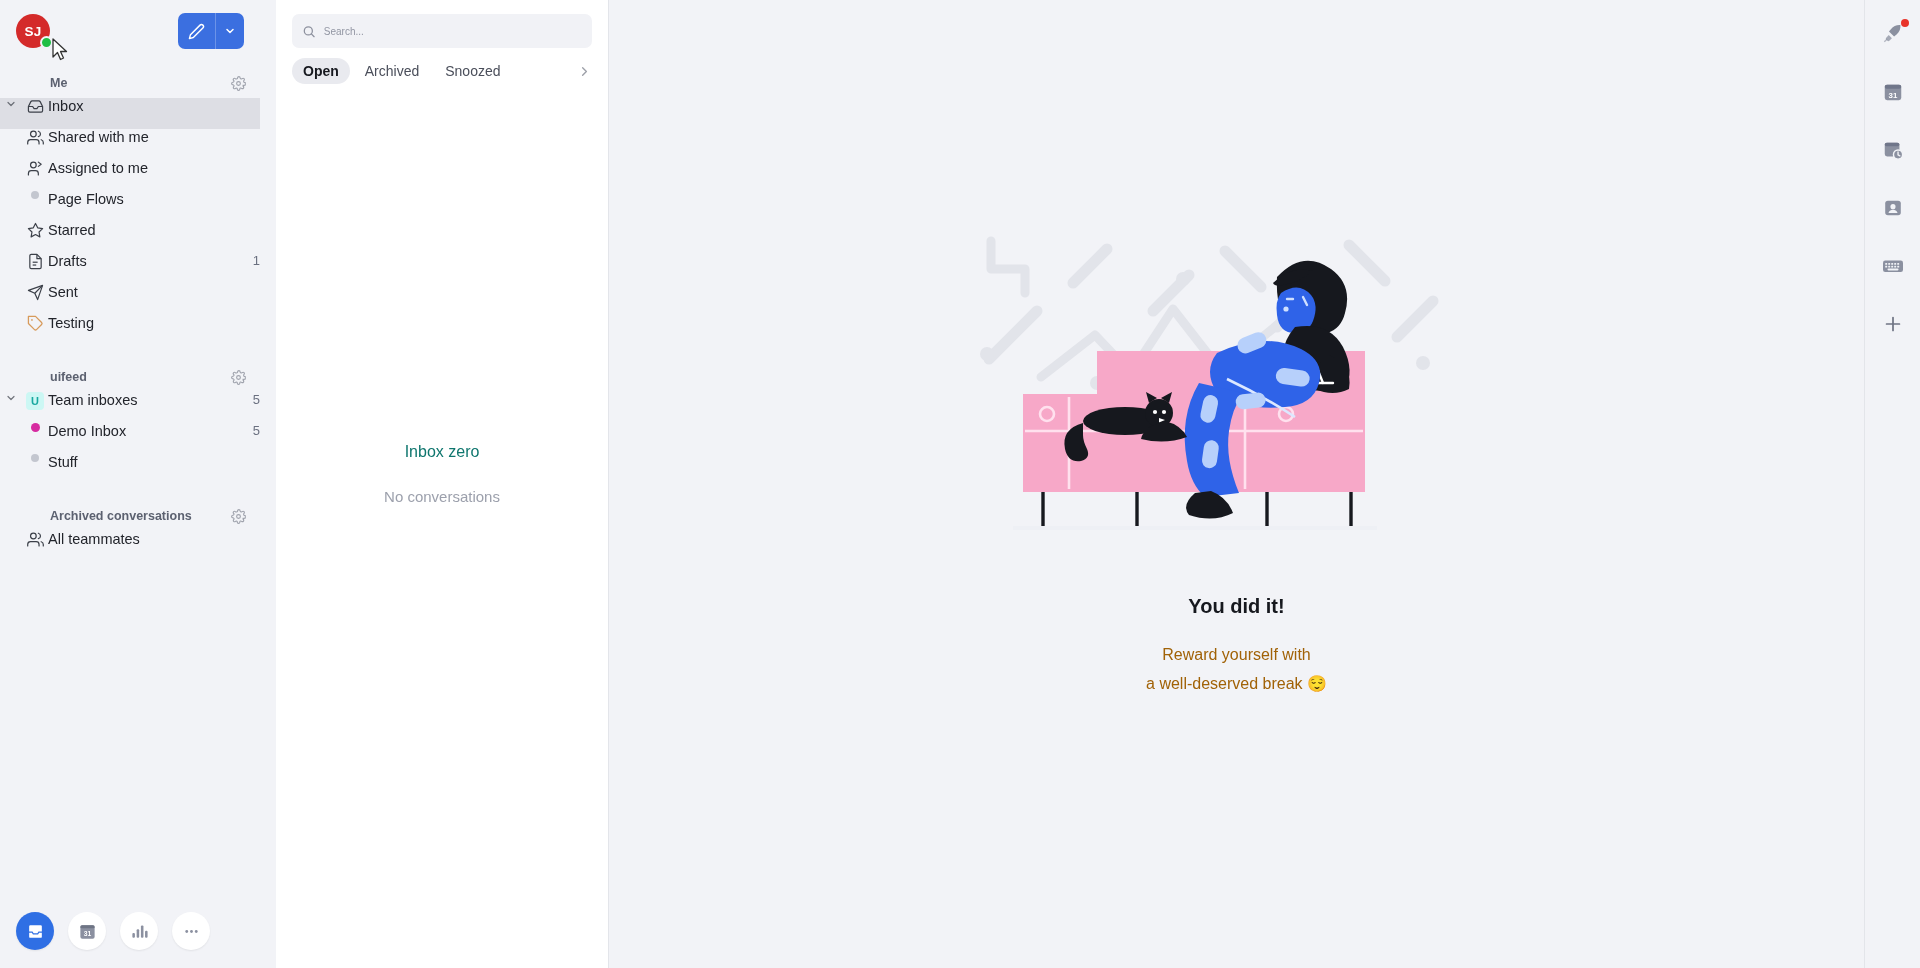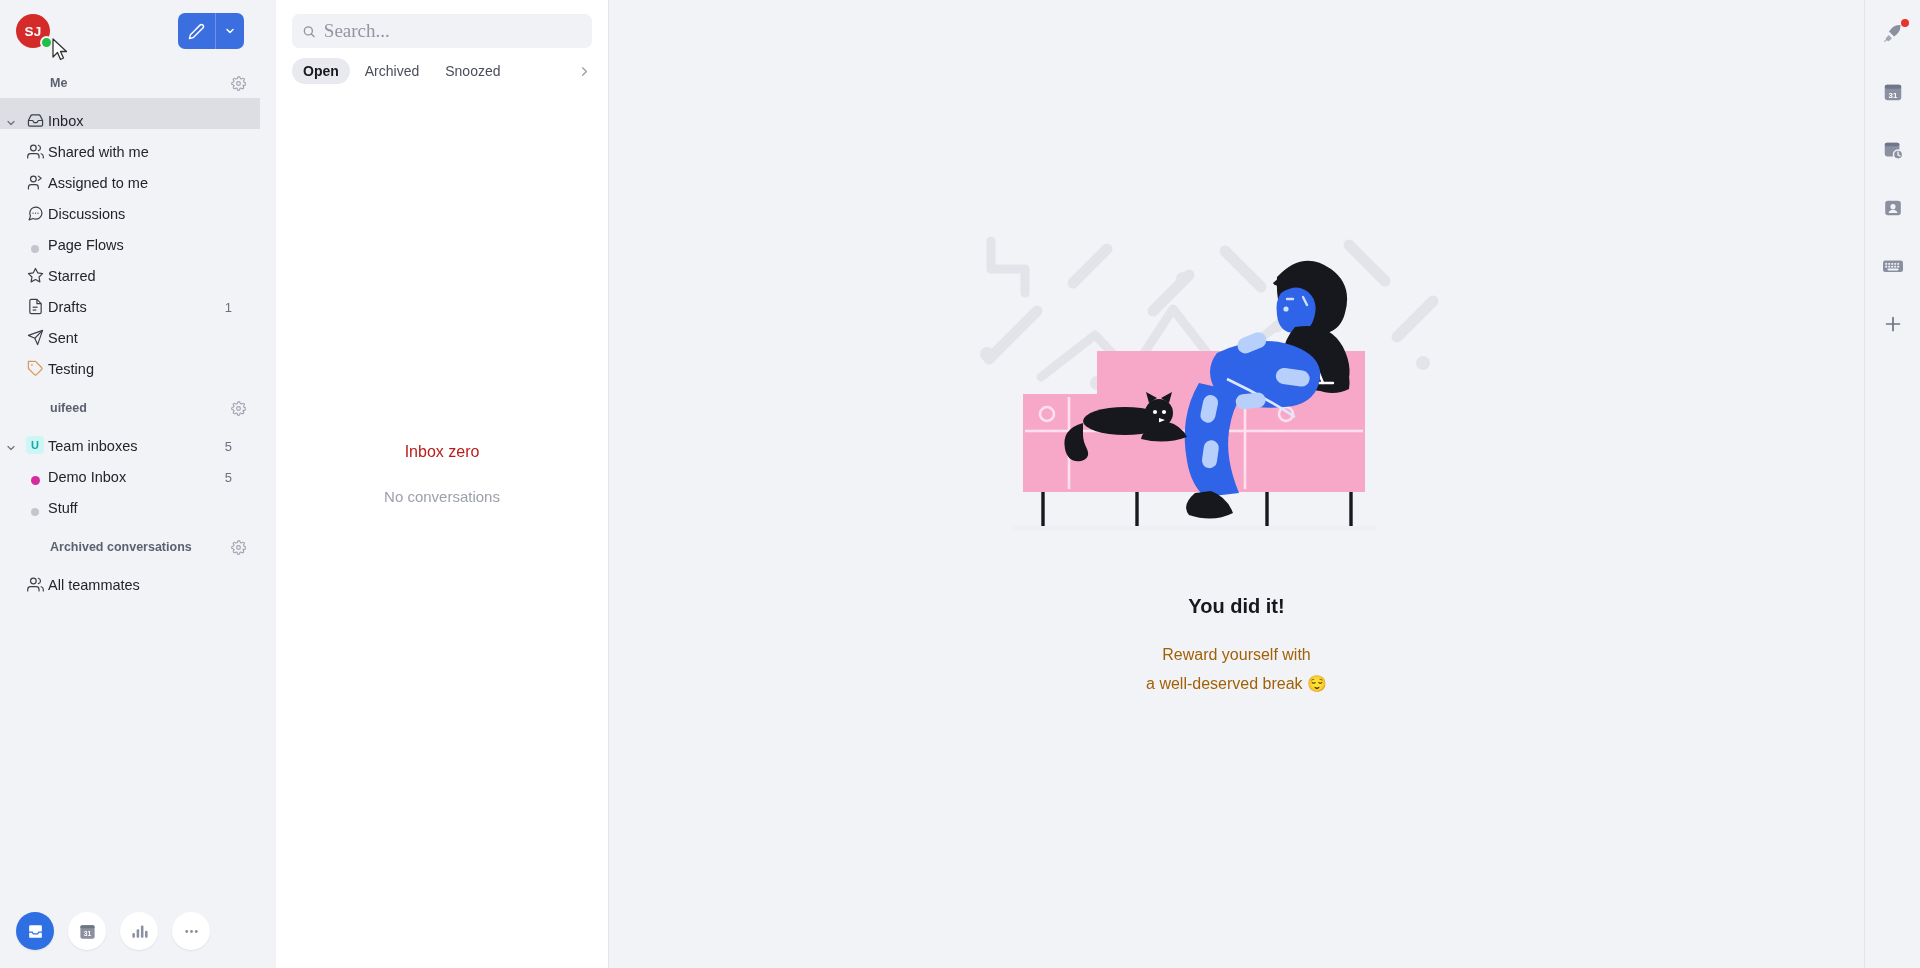--- a/index.html
+++ b/index.html
@@ -58,22 +58,22 @@
 
   .sec-head {
     height: 30px; display: flex; align-items: center;
     padding: 0 14px 0 10px;
     font-size: 12.5px; font-weight: bold; color: #5c6170;
   }
   .sec-head .t { flex: 1; margin-left: 40px; }
   .gear { opacity: .55; display: flex; align-items: center; }
 
   .row {
-    height: 31px; display: flex; align-items: flex-end;
-    padding-right: 28px;
+    height: 31px; display: flex; align-items: flex-start;
+    padding-right: 0;
     font-size: 14.5px; color: #22242b;
     cursor: pointer; position: relative;
   }
   .row.active { background: #dddee4; }
   .row .chev { width: 22px; display: flex; justify-content: center; align-items: center; opacity: .7; }
   .row .ico { width: 26px; display: flex; justify-content: center; align-items: center; }
   .row .lbl { flex: 1; white-space: nowrap; }
   .row .cnt { font-size: 13px; color: #6b7080; }
   .ind-0 { padding-left: 0px; }
   .ind-1 { padding-left: 22px; }
@@ -107,40 +107,40 @@
     border-right: 1px solid #e3e5ea;
     display: flex; flex-direction: column;
   }
   .search-wrap { padding: 14px 16px 0 16px; }
   .search {
     height: 34px; background: #f1f2f6; border-radius: 7px;
     display: flex; align-items: center; padding: 0 10px; gap: 8px;
   }
   .search input {
     border: 0; outline: 0; background: transparent;
-    font-size: 19px; color: #c2410c; width: 100%;
-    font-family: Liberation Serif, serif;
+    font-size: 10px; color: #c2410c; width: 100%;
+    font-family: Liberation Sans, sans-serif;
   }
   .search input::placeholder { color: #9296a3; }
   .tabs {
     display: flex; align-items: center; gap: 4px;
     padding: 10px 10px 0 16px;
   }
   .tab {
     font-size: 14px; color: #4a4e5a; padding: 5px 11px;
     border-radius: 14px; cursor: pointer; white-space: nowrap;
   }
   .tab.active { background: #e9eaef; color: #16181e; font-weight: bold; }
   .tabs-more { margin-left: auto; padding-right: 6px; opacity: .6; cursor: pointer; display:flex; }
   .empty-list {
     flex: 1; display: flex; flex-direction: column;
     align-items: center; justify-content: flex-start;
     padding-top: 359px;
   }
-  .empty-title { font-size: 16px; color: #b91c1c; }
+  .empty-title { font-size: 16px; color: #0f766e; }
   .empty-sub { font-size: 15px; color: #9ca0ac; margin-top: 27px; }
 
   
   .main {
     flex: 1; height: 968px; background: #f2f3f7;
     display: flex; align-items: center; justify-content: center;
     position: relative;
   }
   .hero { margin-top: -40px; text-align: center; }
   .hero-title { font-size: 20px; font-weight: bold; color: #16181e; margin-top: 30px; }
@@ -238,32 +238,20 @@
           <svg width="17" height="17" viewBox="0 0 24 24" fill="none" stroke="#3c4049" stroke-width="1.7" stroke-linecap="round" stroke-linejoin="round">
               <path d="M16 21v-2a4 4 0 0 0-4-4H6a4 4 0 0 0-4 4v2"></path>
               <circle cx="9" cy="7" r="4"></circle>
               <polyline points="16 3 20 6 16 9"></polyline>
             </svg>
         </span>
         <span class="lbl">Assigned to me</span>
         <span class="cnt"></span>
       </div>
 
-      <div class="row ind-1">
-        <span class="ico">
-          <svg width="17" height="17" viewBox="0 0 24 24" fill="none" stroke="#3c4049" stroke-width="1.7" stroke-linejoin="round">
-              <path d="M21 11.5a8.38 8.38 0 0 1-.9 3.8 8.5 8.5 0 0 1-7.6 4.7 8.38 8.38 0 0 1-3.8-.9L3 21l1.9-5.7a8.38 8.38 0 0 1-.9-3.8 8.5 8.5 0 0 1 4.7-7.6 8.38 8.38 0 0 1 3.8-.9h.5a8.48 8.48 0 0 1 8 8v.5z"></path>
-              <circle cx="8.5" cy="11.5" r=".9" fill="#3c4049" stroke="none"></circle>
-              <circle cx="12" cy="11.5" r=".9" fill="#3c4049" stroke="none"></circle>
-              <circle cx="15.5" cy="11.5" r=".9" fill="#3c4049" stroke="none"></circle>
-            </svg>
-        </span>
-        <span class="lbl">Discussions</span>
-        <span class="cnt"></span>
-      </div>
 
       <div class="row ind-1">
         <span class="ico">
             <span class="dot-sm"></span>
           </span>
         <span class="lbl">Page Flows</span>
         <span class="cnt"></span>
       </div>
 
       <div class="row ind-0" style="padding-left:22px">

